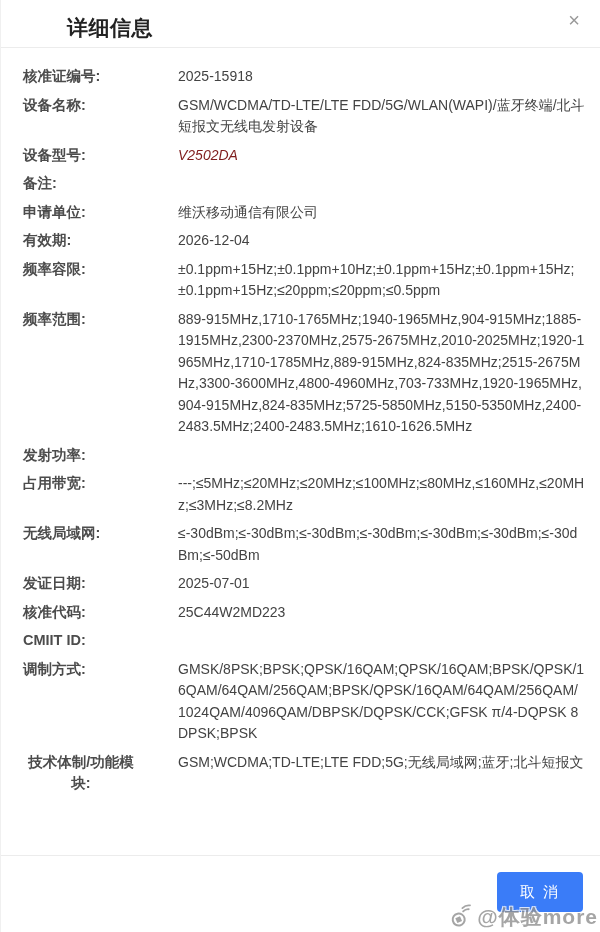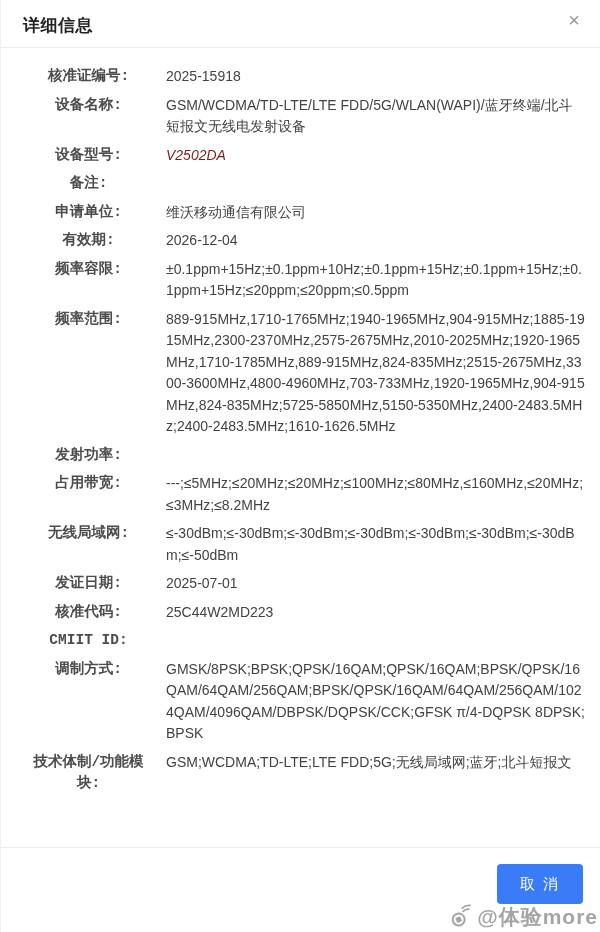--- a/index.html
+++ b/index.html
@@ -14,24 +14,25 @@
   .dialog { position: absolute; inset: 0; background: #fff; border-left: 1px solid #f0f0f0; }
 
   
   .dlg-header {
     position: relative;
     height: 48px;
     padding: 14px 22px 0 22px;
     border-bottom: 1px solid #ececec;
   }
   .dlg-title {
-    font-size: 17px;
+    font-size: 21px;
     font-weight: bold;
     color: #222222;
     letter-spacing: 0.5px;
+    margin-left: 44px;
   }
   .dlg-close {
     position: absolute;
     right: 20px;
     top: 10px;
     font-size: 20px;
     line-height: 20px;
     color: #999999;
     cursor: pointer;
     background: none;
@@ -43,48 +44,47 @@
   .dlg-body {
     padding: 18px 15px 0 22px;
     height: 814px;
     overflow: hidden;
   }
   .row { display: flex; align-items: flex-start; margin-bottom: 7px; }
   .label-cell {
     width: 131px;
     flex: none;
     display: flex;
-    justify-content: center;
-    font-family: Liberation Mono, monospace;
+    justify-content: flex-start;
   }
   .label-cell span {
     display: inline-block;
     max-width: 116px;
     text-align: center;
     font-weight: bold;
     font-size: 14.5px;
     line-height: 21.5px;
     color: #4c4c4c;
     word-break: break-all;
   }
   .value-cell {
     flex: 1;
-    margin-left: 12px;
+    margin-left: 24px;
     font-size: 14px;
     line-height: 21.5px;
     color: #434343;
     word-break: break-all;
     min-height: 21.5px;
   }
   .value-cell.highlight { color: #7f1d1d; font-style: italic; }
 
   
   .dlg-footer {
     position: absolute;
-    left: 0; right: 0; bottom: 16px;
+    left: 0; right: 0; bottom: 8px;
     height: 69px;
     border-top: 1px solid #ececec;
     background: #fff;
   }
   .cancel-btn {
     position: absolute;
     right: 17px;
     top: 16px;
     width: 86px;
     height: 40px;

